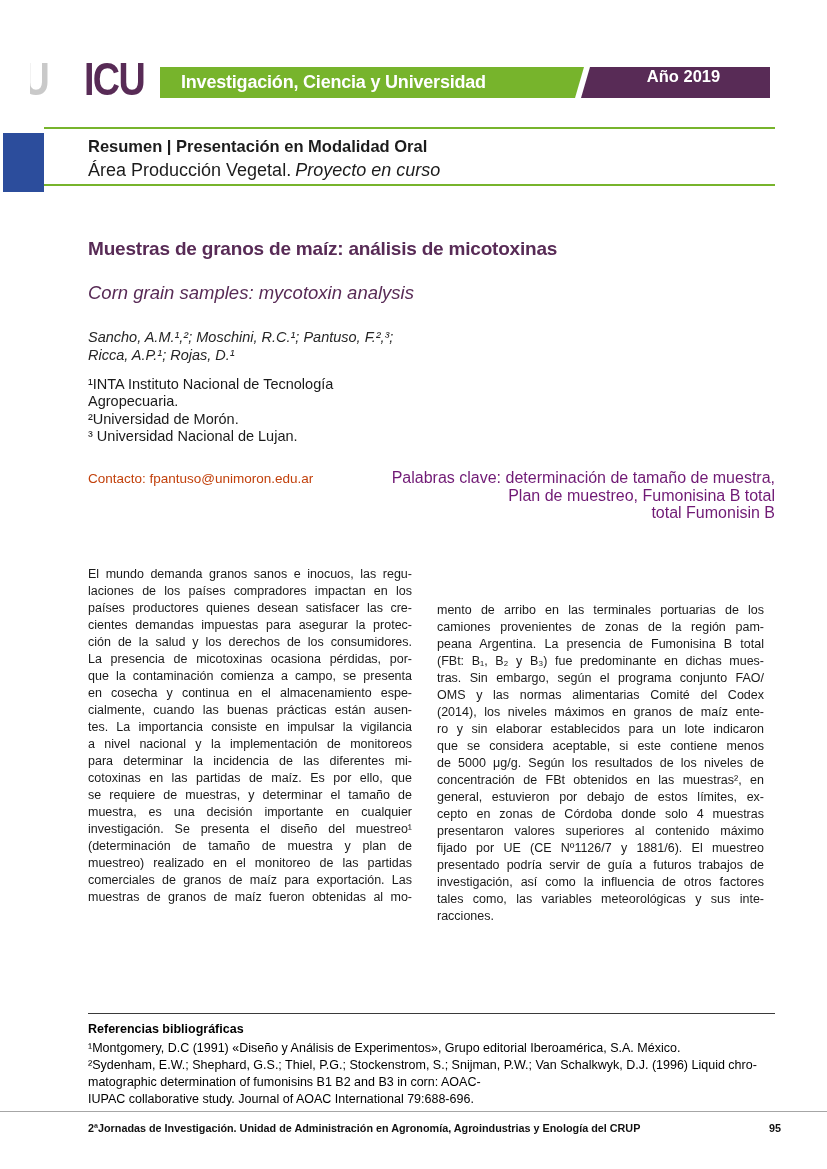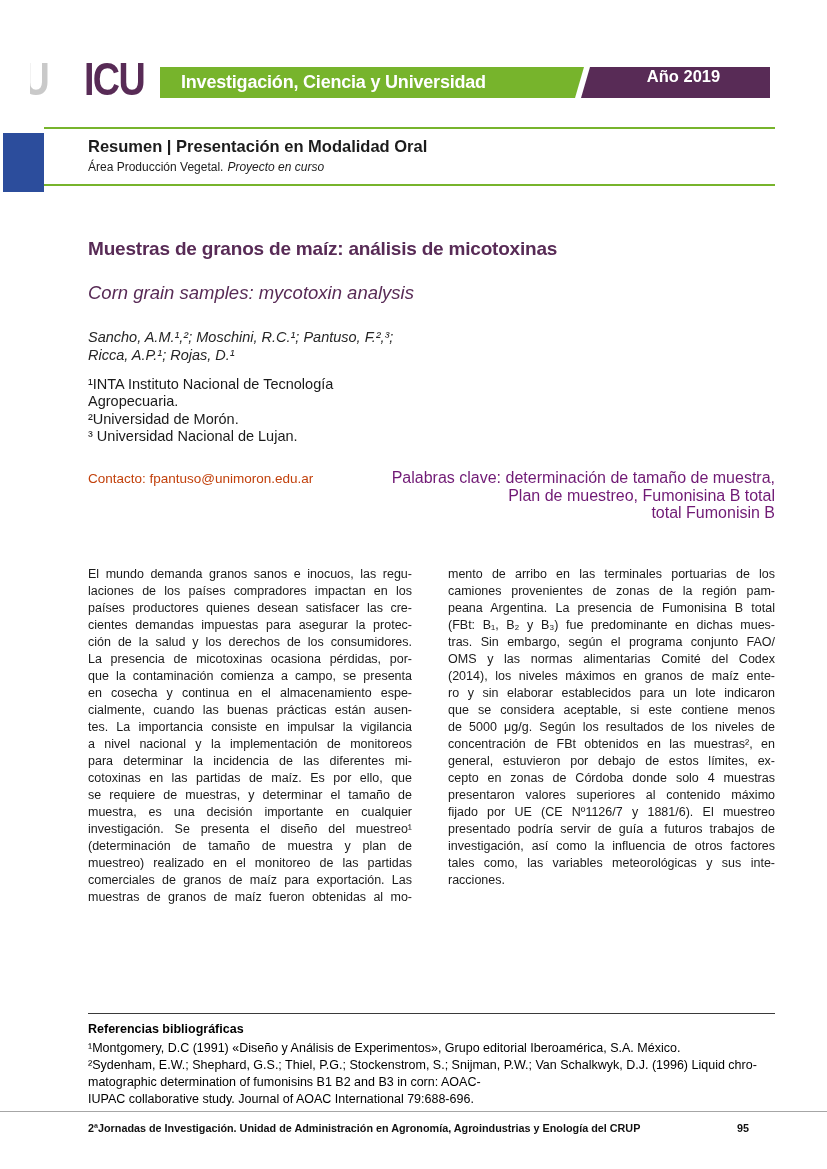--- a/index.html
+++ b/index.html
@@ -44,47 +44,47 @@
   .vol-box .year{color:#fff;font-weight:bold;font-size:16.5px;}
   .vol-box .vol{color:var(--green);font-weight:bold;font-size:16.5px;}
   
   .banner-blue{position:absolute;left:3px;top:133px;width:41px;height:59px;background:var(--blue);}
   .banner-box{
     position:absolute;left:44px;top:127px;width:731px;height:59px;box-sizing:border-box;
     border-top:2px solid var(--green);border-bottom:2px solid var(--green);
     padding:8px 0 0 44px;
   }
   .banner-line1{font-size:16.5px;font-weight:bold;color:#1c1c1c;}
-  .banner-line2{font-size:12px;color:#1c1c1c;margin-top:4px;}
+  .banner-line2{font-size:18px;color:#1c1c1c;margin-top:4px;}
   .banner-line2 .it{font-style:italic;margin-left:4px;}
   
   .title-es{position:absolute;left:88px;top:238px;font-size:19px;font-weight:bold;color:var(--purple);letter-spacing:-0.2px;}
   .title-en{position:absolute;left:88px;top:282px;font-size:18.5px;font-style:italic;color:var(--purple);}
   .authors{position:absolute;left:88px;top:329px;width:345px;font-size:14.5px;font-style:italic;color:#262626;}
   .authors .line{line-height:17.5px;}
   .affiliations{position:absolute;left:88px;top:376px;width:345px;font-size:14.5px;color:#1a1a1a;}
   .affiliations .line{line-height:17.4px;}
   .contact{position:absolute;left:88px;top:471px;font-size:13.5px;color:#c2410c;}
   .keywords{position:absolute;right:52px;top:469px;width:420px;font-size:16px;color:#701a75;}
   .keywords .line{text-align:right;line-height:17.5px;}
   
   .abs-col{position:absolute;top:566px;font-size:12.5px;color:#1a1a1a;}
   .col-left{left:88px;width:324px;}
-  .col-right{left:448px;width:327px;}
+  .col-right{left:437px;width:327px;margin-top:36px;}
   .abs-col .line{line-height:17px;text-align:justify;text-align-last:justify;}
   .col-right .line:last-child{text-align-last:left;}
   
   .ref-rule{position:absolute;left:88px;top:1013px;width:687px;height:1px;background:#3a3a3a;}
   .references{position:absolute;left:88px;top:1021px;width:692px;font-size:12.5px;color:#000000;}
   .ref-heading{font-weight:bold;line-height:17px;margin-bottom:2px;}
   .references .line{line-height:17px;}
   
   .footer-rule{position:absolute;left:0;top:1111px;width:827px;height:1px;background:#a6a6a6;}
   .footer-text{position:absolute;left:88px;top:1122px;font-size:10.8px;font-weight:bold;color:#111;}
-  .footer-page{position:absolute;left:737px;top:1122px;font-size:10.8px;font-weight:bold;color:#111;}
+  .footer-page{position:absolute;left:769px;top:1122px;font-size:10.8px;font-weight:bold;color:#111;}
 </style>
 </head>
 <body>
 
 <div id="page">
 
   <div class="watermark"><span>ICU</span></div>
   <div class="brand">ICU</div>
   <div class="green-bar">
     <span>Investigación, Ciencia y Universidad</span>

